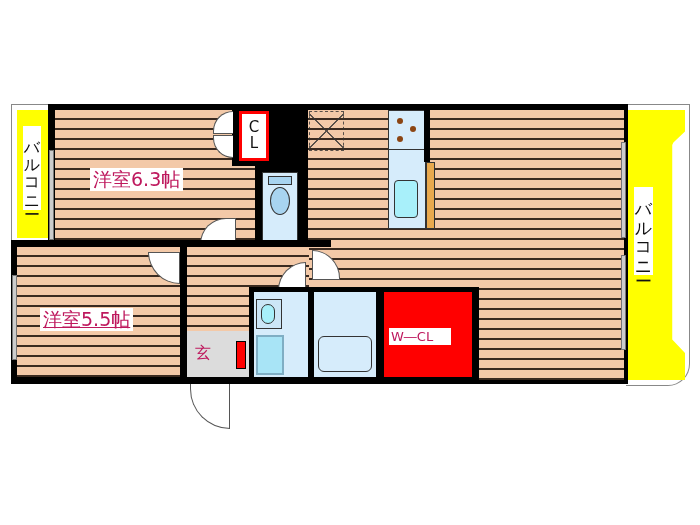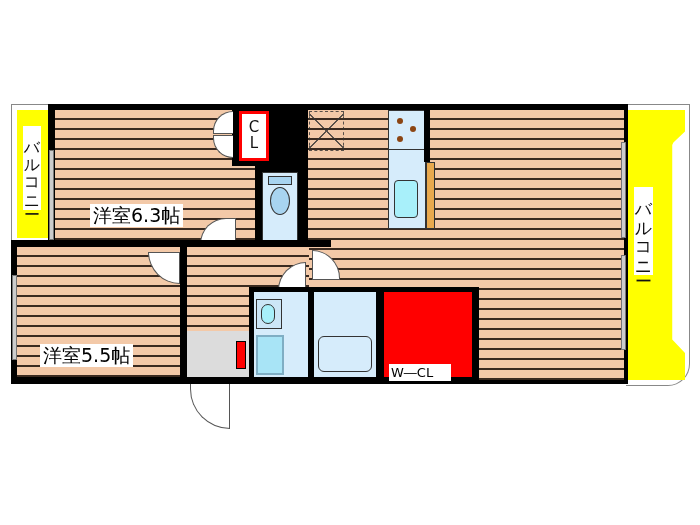--- a/index.html
+++ b/index.html
@@ -4,21 +4,21 @@
 <style>
   html, body { margin:0; padding:0; background:#ffffff; }
   body { width:700px; height:525px; position:relative; overflow:hidden; font-family:"DejaVu Sans", sans-serif; }
   .abs { position:absolute; box-sizing:border-box; }
   .floor {
     background-color:#f3c9a8;
     background-image: repeating-linear-gradient(to bottom, #f3c9a8 0px, #f3c9a8 8px, #3a2a20 8px, #3a2a20 10px);
   }
   .wall { background:#000; }
   .wet { background:#d6ecfb; }
-  .label { background:#fff; color:#000000; white-space:nowrap; line-height:1;margin-top:36px; }
+  .label { background:#fff; color:#be185d; white-space:nowrap; line-height:1; }
   .balc { background:#ffff00; }
   .tate { writing-mode:vertical-rl; text-orientation:upright; background:#fff; color:#111; font-size:16px; line-height:1; padding:3px 1px; letter-spacing:1px; }
   .door-swing { background:#fff; border:1px solid #555; }
   .win { background:#fff; border:1px solid #777; }
 </style>
 </head>
 <body>
 
 <div class="abs" style="left:0;top:0;width:700px;height:525px;">
 
@@ -73,21 +73,21 @@
   <div class="abs" style="left:426px;top:162px;width:9px;height:67px;background:#e9a94e;border:1px solid #333;"></div>
 
 
   <div class="abs win" style="left:621px;top:142px;width:5px;height:96px;background:#ccc;"></div>
   <div class="abs win" style="left:621px;top:255px;width:5px;height:95px;background:#ccc;"></div>
 
   <div class="abs wall" style="left:11px;top:240px;width:320px;height:7px;"></div>
 
   <div class="abs floor" style="left:17px;top:247px;width:163px;height:130px;"></div>
   <div class="abs win" style="left:12px;top:275px;width:5px;height:85px;background:#ccc;"></div>
-  <div class="abs label" style="left:40px;top:308px;font-size:19px;padding:2px 3px;">洋室5.5帖</div>
+  <div class="abs label" style="left:40px;top:308px;font-size:19px;padding:2px 3px;text-decoration:underline;">洋室5.5帖</div>
   <div class="abs door-swing" style="left:148px;top:252px;width:32px;height:32px;border-radius:0 0 0 32px;"></div>
   <div class="abs wall" style="left:180px;top:247px;width:7px;height:137px;"></div>
 
   <div class="abs floor" style="left:187px;top:247px;width:62px;height:84px;"></div>
   <div class="abs floor" style="left:249px;top:247px;width:60px;height:40px;"></div>
   <div class="abs door-swing" style="left:278px;top:262px;width:28px;height:28px;border-radius:28px 0 0 0;"></div>
   <div class="abs door-swing" style="left:312px;top:250px;width:28px;height:30px;border-radius:0 30px 0 0;"></div>
 
   <div class="abs" style="left:187px;top:331px;width:62px;height:46px;background:#dcdcdc;"></div>
   <div class="abs label" style="left:195px;top:345px;font-size:16px;background:transparent;">玄</div>

